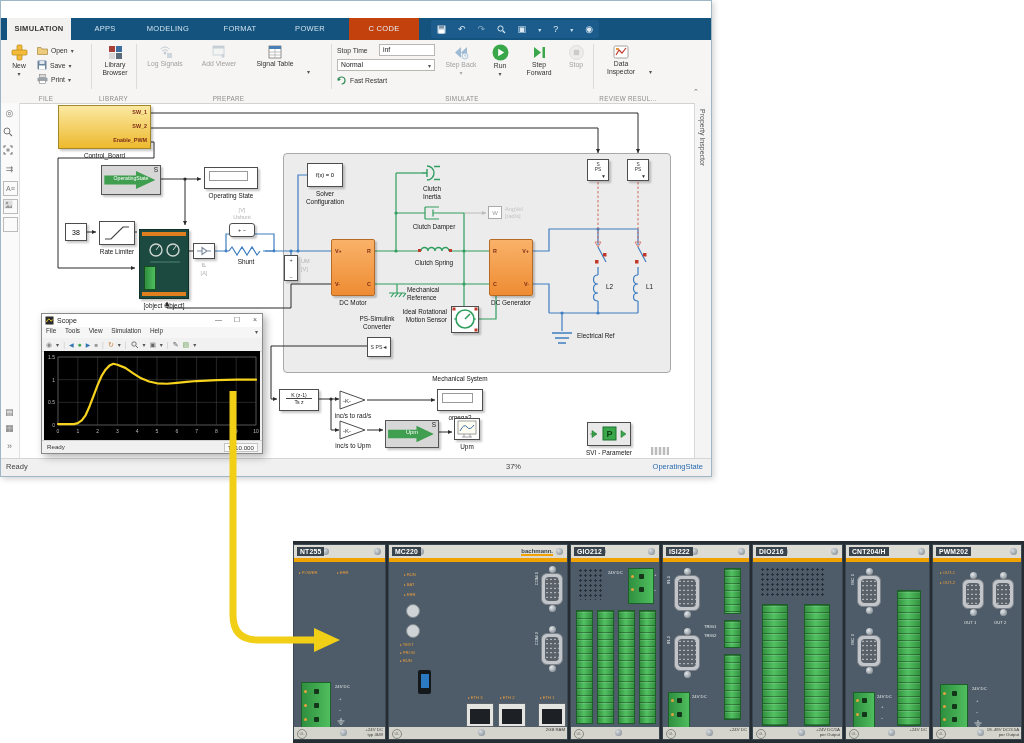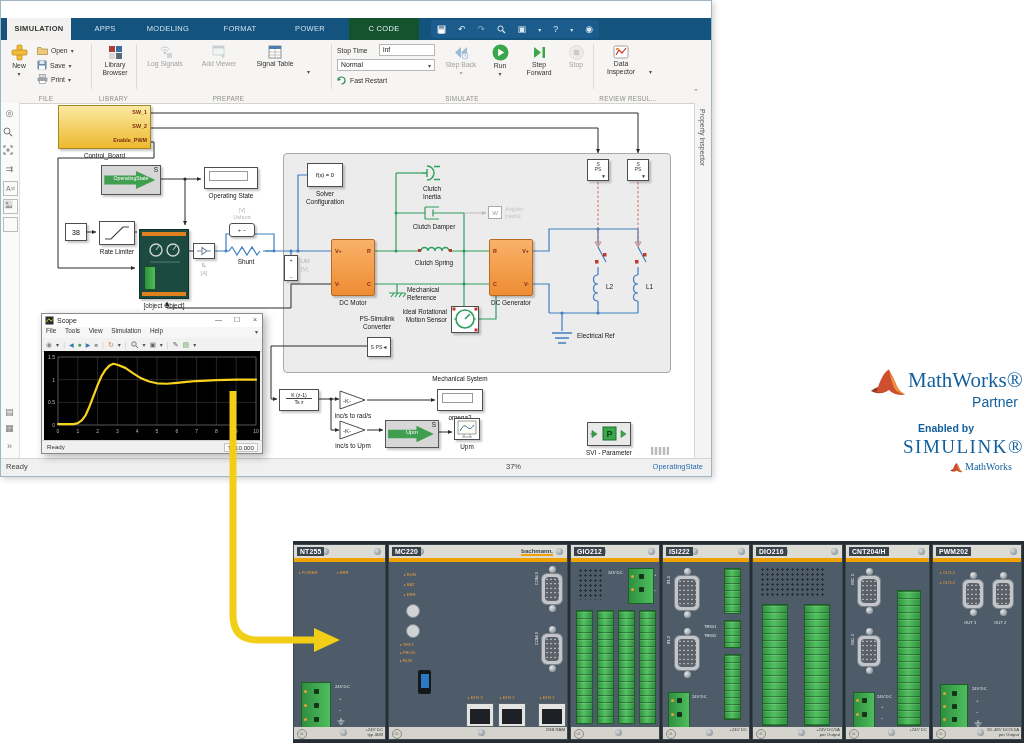--- a/index.html
+++ b/index.html
@@ -6,21 +6,21 @@
   #page{position:relative;width:1024px;height:743px;background:#fff;font-family:"Liberation Sans",sans-serif;overflow:hidden;}
   .abs{position:absolute;}
   
   #slwin{position:absolute;left:0;top:0;width:712px;height:477px;background:#fff;border:1px solid #9fb6c4;box-shadow:2px 2px 6px rgba(0,0,0,.18);box-sizing:border-box;}
   #titlebar{position:absolute;left:0;top:0;right:0;height:17px;background:#fff;font-size:9px;color:#222;}
   #titlebar .t{position:absolute;left:18px;top:3px;}
   .winctl{position:absolute;top:0;width:30px;height:16px;text-align:center;font-size:9px;color:#333;line-height:16px;}
   #tabbar{position:absolute;left:0;top:17px;right:0;height:22px;background:#14537e;}
   .tab{position:absolute;top:0;height:22px;line-height:22px;color:#cfe2ef;font-size:7.5px;text-align:center;letter-spacing:.3px;}
   .tab.active{background:#f2f1ef;color:#333;font-weight:bold;}
-  .tab.ccode{background:#14532d;color:#e8f2fa;}
+  .tab.ccode{background:#c2410c;color:#e8f2fa;}
   #qat{position:absolute;right:112px;top:2px;height:18px;width:168px;background:#1b5c8c;border-radius:3px;color:#dce9f3;font-size:9px;display:flex;align-items:center;justify-content:space-around;}
   #toolstrip{position:absolute;left:0;top:39px;right:0;height:63px;background:#f6f5f3;border-bottom:1px solid #d5d3d0;}
   .tsdiv{position:absolute;top:4px;bottom:14px;width:1px;background:#dddbd8;}
   .grouplabel{position:absolute;bottom:1px;font-size:6.3px;color:#8c8c8c;text-align:center;letter-spacing:.3px;}
   .tsbtn{position:absolute;text-align:center;font-size:6.8px;color:#333;line-height:1.25;}
   .tsbtn .cap{display:block;margin-top:1px;}
   .disab{opacity:.45;}
   .caret{font-size:6px;color:#555;}
   .tsrow{position:absolute;font-size:6.8px;color:#333;display:flex;align-items:center;gap:3px;}
   .tsinput{position:absolute;background:#fff;border:1px solid #b9b7b4;font-size:6.8px;color:#222;padding:1px 3px;box-sizing:border-box;}
@@ -647,37 +647,20 @@
           <rect x="14" y="6" width="198" height="68" fill="none" stroke="#666" stroke-width="0.6"></rect>
           <polyline points="14,73.09333333333333 29.84,73.09333333333333 33.8,72.18666666666667 37.76,69.46666666666667 41.72,64.02666666666667 45.68,54.96 49.64,44.53333333333333 53.6,34.10666666666667 57.56,25.039999999999992 61.519999999999996,18.693333333333335 65.48,14.61333333333333 69.44,12.799999999999997 73.4,13.706666666666663 81.32,16.880000000000003 89.24,22.320000000000007 97.16000000000001,27.306666666666665 105.08,30.479999999999997 113,32.29333333333333 122.9,32.74666666666666 132.8,31.840000000000003 142.70000000000002,30.933333333333337 152.6,30.02666666666667 172.4,29.119999999999997 192.20000000000002,28.66666666666667 212,28.66666666666667" fill="none" stroke="#f7d31e" stroke-width="2.2" stroke-linejoin="round" stroke-linecap="round"></polyline>
         </svg>
       <div id="scopestatus">
         <span class="abs" style="left:5px;top:2px;">Ready</span>
         <span class="abs" style="right:4px;top:2px;border:1px solid #c5c5c5;background:#fafafa;padding:0 3px;">T=10.000</span>
       </div>
     </div>
   </div>
 
-  <div id="branding">
-    <svg class="abs" style="left:2px;top:4px;" width="36" height="32" viewBox="0 0 40 34">
-      <path d="M1 27 Q8 21 12 23.5 L16 28 Q10 31.5 1 27 Z" fill="#8c3b1e"></path>
-      <path d="M7 28 Q14 6 21 3 Q26 12 30 22 Q33 28 39 31 Q28 33 21 26 Q15 31 7 28 Z" fill="#cd4f2e"></path>
-      <path d="M21 3 Q26 12 30 22 Q33 28 39 31 Q31 30 27 24 Q23 15 21 3 Z" fill="#ef8e3c"></path>
-    </svg>
-    <div class="abs mwblue" style="left:40px;top:6px;font-family:'Liberation Serif',serif;font-size:21px;">MathWorks®</div>
-    <div class="abs mwblue" style="left:0;top:32px;width:150px;text-align:right;font-size:14px;">Partner</div>
-    <div class="abs mwblue" style="left:50px;top:60px;font-size:10.5px;font-weight:bold;">Enabled by</div>
-    <div class="abs mwblue" style="left:35px;top:74px;font-family:'Liberation Serif',serif;font-size:19px;letter-spacing:1.5px;">SIMULINK®</div>
-    <svg class="abs" style="left:82px;top:100px;" width="13" height="11" viewBox="0 0 40 34">
-      <path d="M1 27 Q8 21 12 23.5 L16 28 Q10 31.5 1 27 Z" fill="#8c3b1e"></path>
-      <path d="M7 28 Q14 6 21 3 Q26 12 30 22 Q33 28 39 31 Q28 33 21 26 Q15 31 7 28 Z" fill="#cd4f2e"></path>
-      <path d="M21 3 Q26 12 30 22 Q33 28 39 31 Q31 30 27 24 Q23 15 21 3 Z" fill="#ef8e3c"></path>
-    </svg>
-    <div class="abs mwblue" style="left:97px;top:99px;font-family:'Liberation Serif',serif;font-size:10px;">MathWorks</div>
-  </div>
 
   <div id="rack">
 
     <div class="module" style="left:0;width:93px;">
       <div class="m-head">
           <span class="m-name">NT255</span>
         </div>
         <div class="m-stripe"></div>
       <span class="ledlab" style="left:6px;top:26px;">POWER</span>
       <span class="ledlab" style="left:44px;top:26px;">ERR</span>

